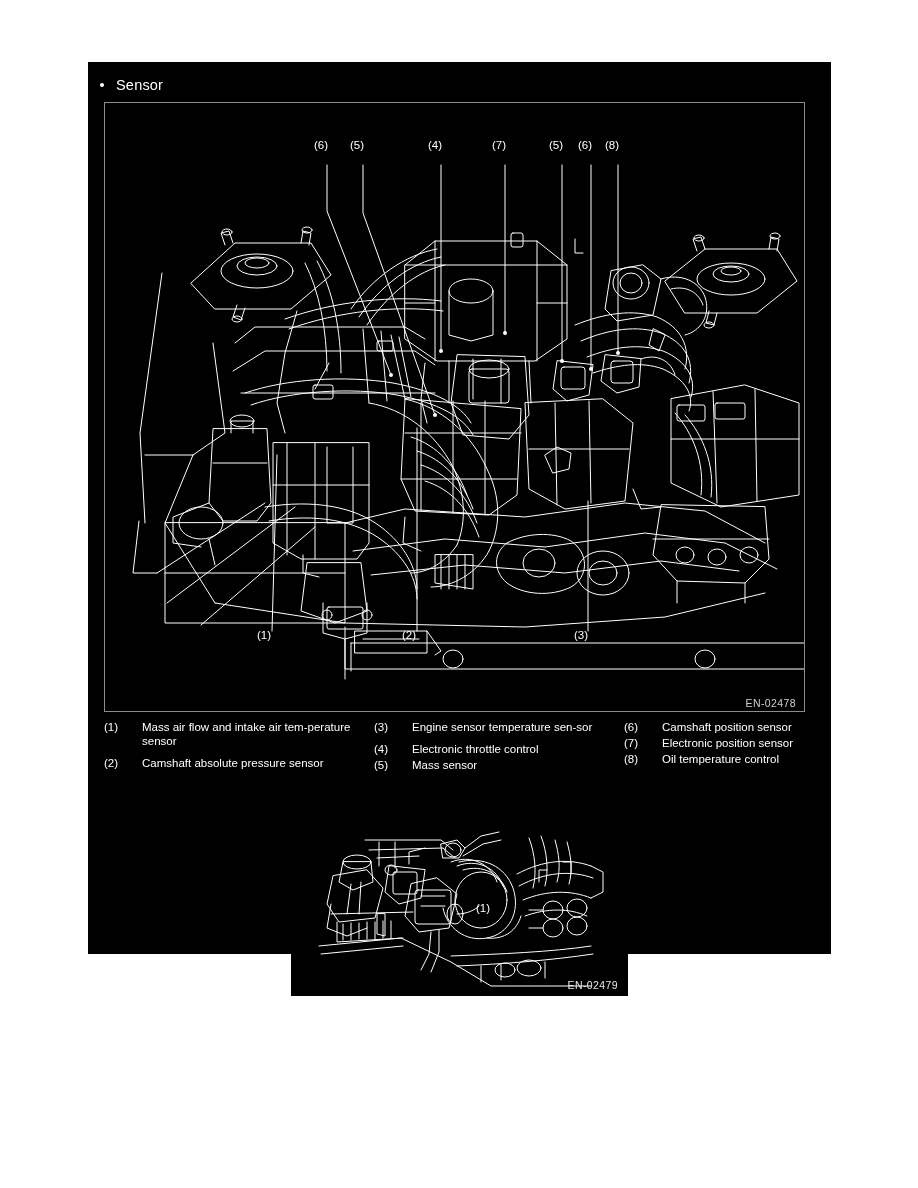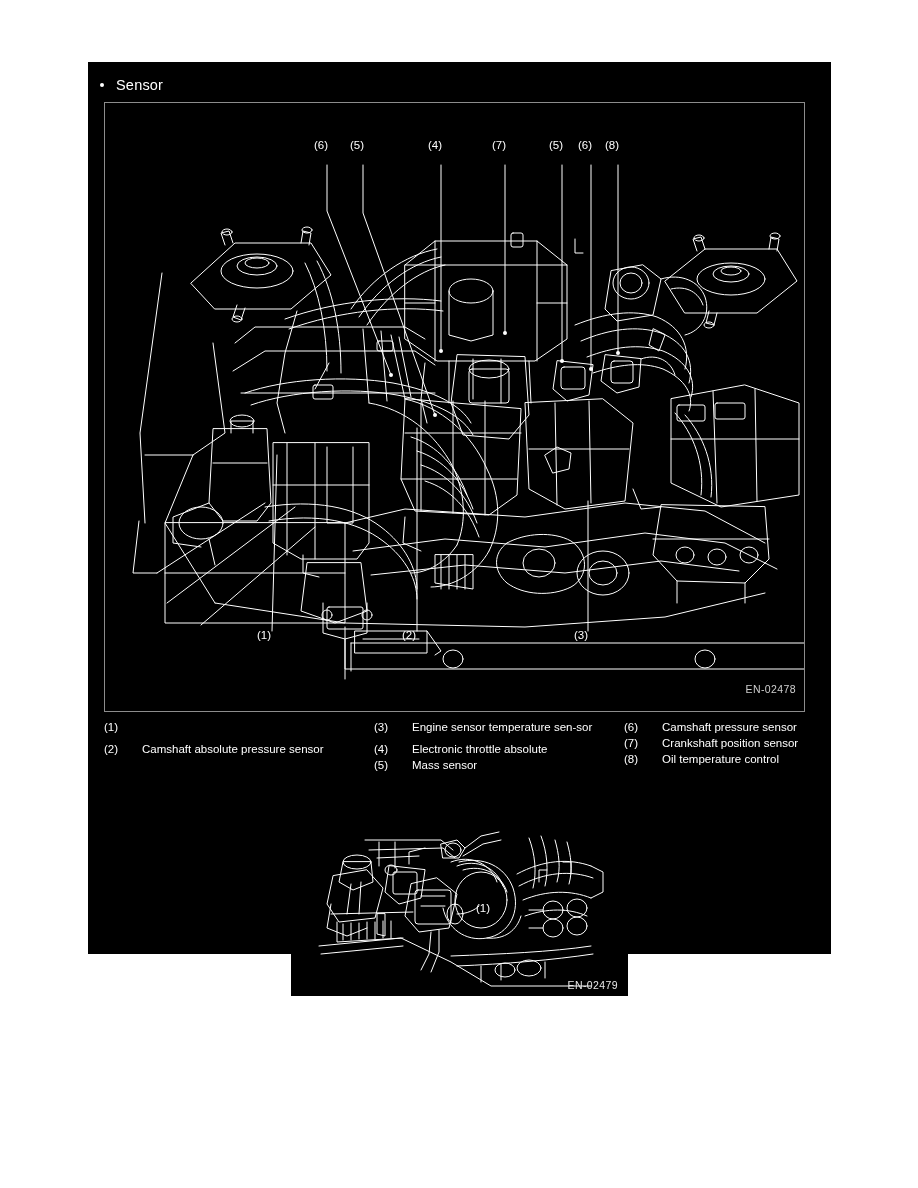--- a/index.html
+++ b/index.html
@@ -54,21 +54,21 @@
     height: 608px;
     border: 1px solid #8c8c8c;
     background: #000000;
     overflow: hidden;
   }
   #figure-frame svg { display: block; }
 
   #figure-id-main {
     position: absolute;
     right: 8px;
-    bottom: 16px;
+    bottom: 2px;
     color: #cfcfcf;
     font-size: 10.5px;
     letter-spacing: .4px;
   }
 
   
   #legend {
     position: absolute;
     left: 16px;
     top: 658px;
@@ -371,50 +371,51 @@
     <span class="callout-label" style="left:469px;  top:526px;">(3)</span>
 
     <span id="figure-id-main">EN-02478</span>
   </div>
 
   <div id="legend">
 
     <div class="legend-col c1">
       <div class="legend-item">
         <span class="legend-num">(1)</span>
+        <span class="legend-text">Mass air flow and intake air tem-perature sensor</span>
       </div>
       <div class="legend-item">
         <span class="legend-num">(2)</span>
         <span class="legend-text">Camshaft absolute pressure sensor</span>
       </div>
     </div>
 
     <div class="legend-col c2">
       <div class="legend-item">
         <span class="legend-num">(3)</span>
         <span class="legend-text">Engine sensor temperature sen-sor</span>
       </div>
       <div class="legend-item tight">
         <span class="legend-num">(4)</span>
-        <span class="legend-text">Electronic throttle absolute</span>
+        <span class="legend-text">Electronic throttle control</span>
       </div>
       <div class="legend-item">
         <span class="legend-num">(5)</span>
         <span class="legend-text">Mass sensor</span>
       </div>
     </div>
 
     <div class="legend-col c3">
       <div class="legend-item tight">
         <span class="legend-num">(6)</span>
-        <span class="legend-text">Camshaft pressure sensor</span>
+        <span class="legend-text">Camshaft position sensor</span>
       </div>
       <div class="legend-item tight">
         <span class="legend-num">(7)</span>
-        <span class="legend-text">Crankshaft position sensor</span>
+        <span class="legend-text">Electronic position sensor</span>
       </div>
       <div class="legend-item">
         <span class="legend-num">(8)</span>
         <span class="legend-text">Oil temperature control</span>
       </div>
     </div>
 
   </div>
 </div>
 

